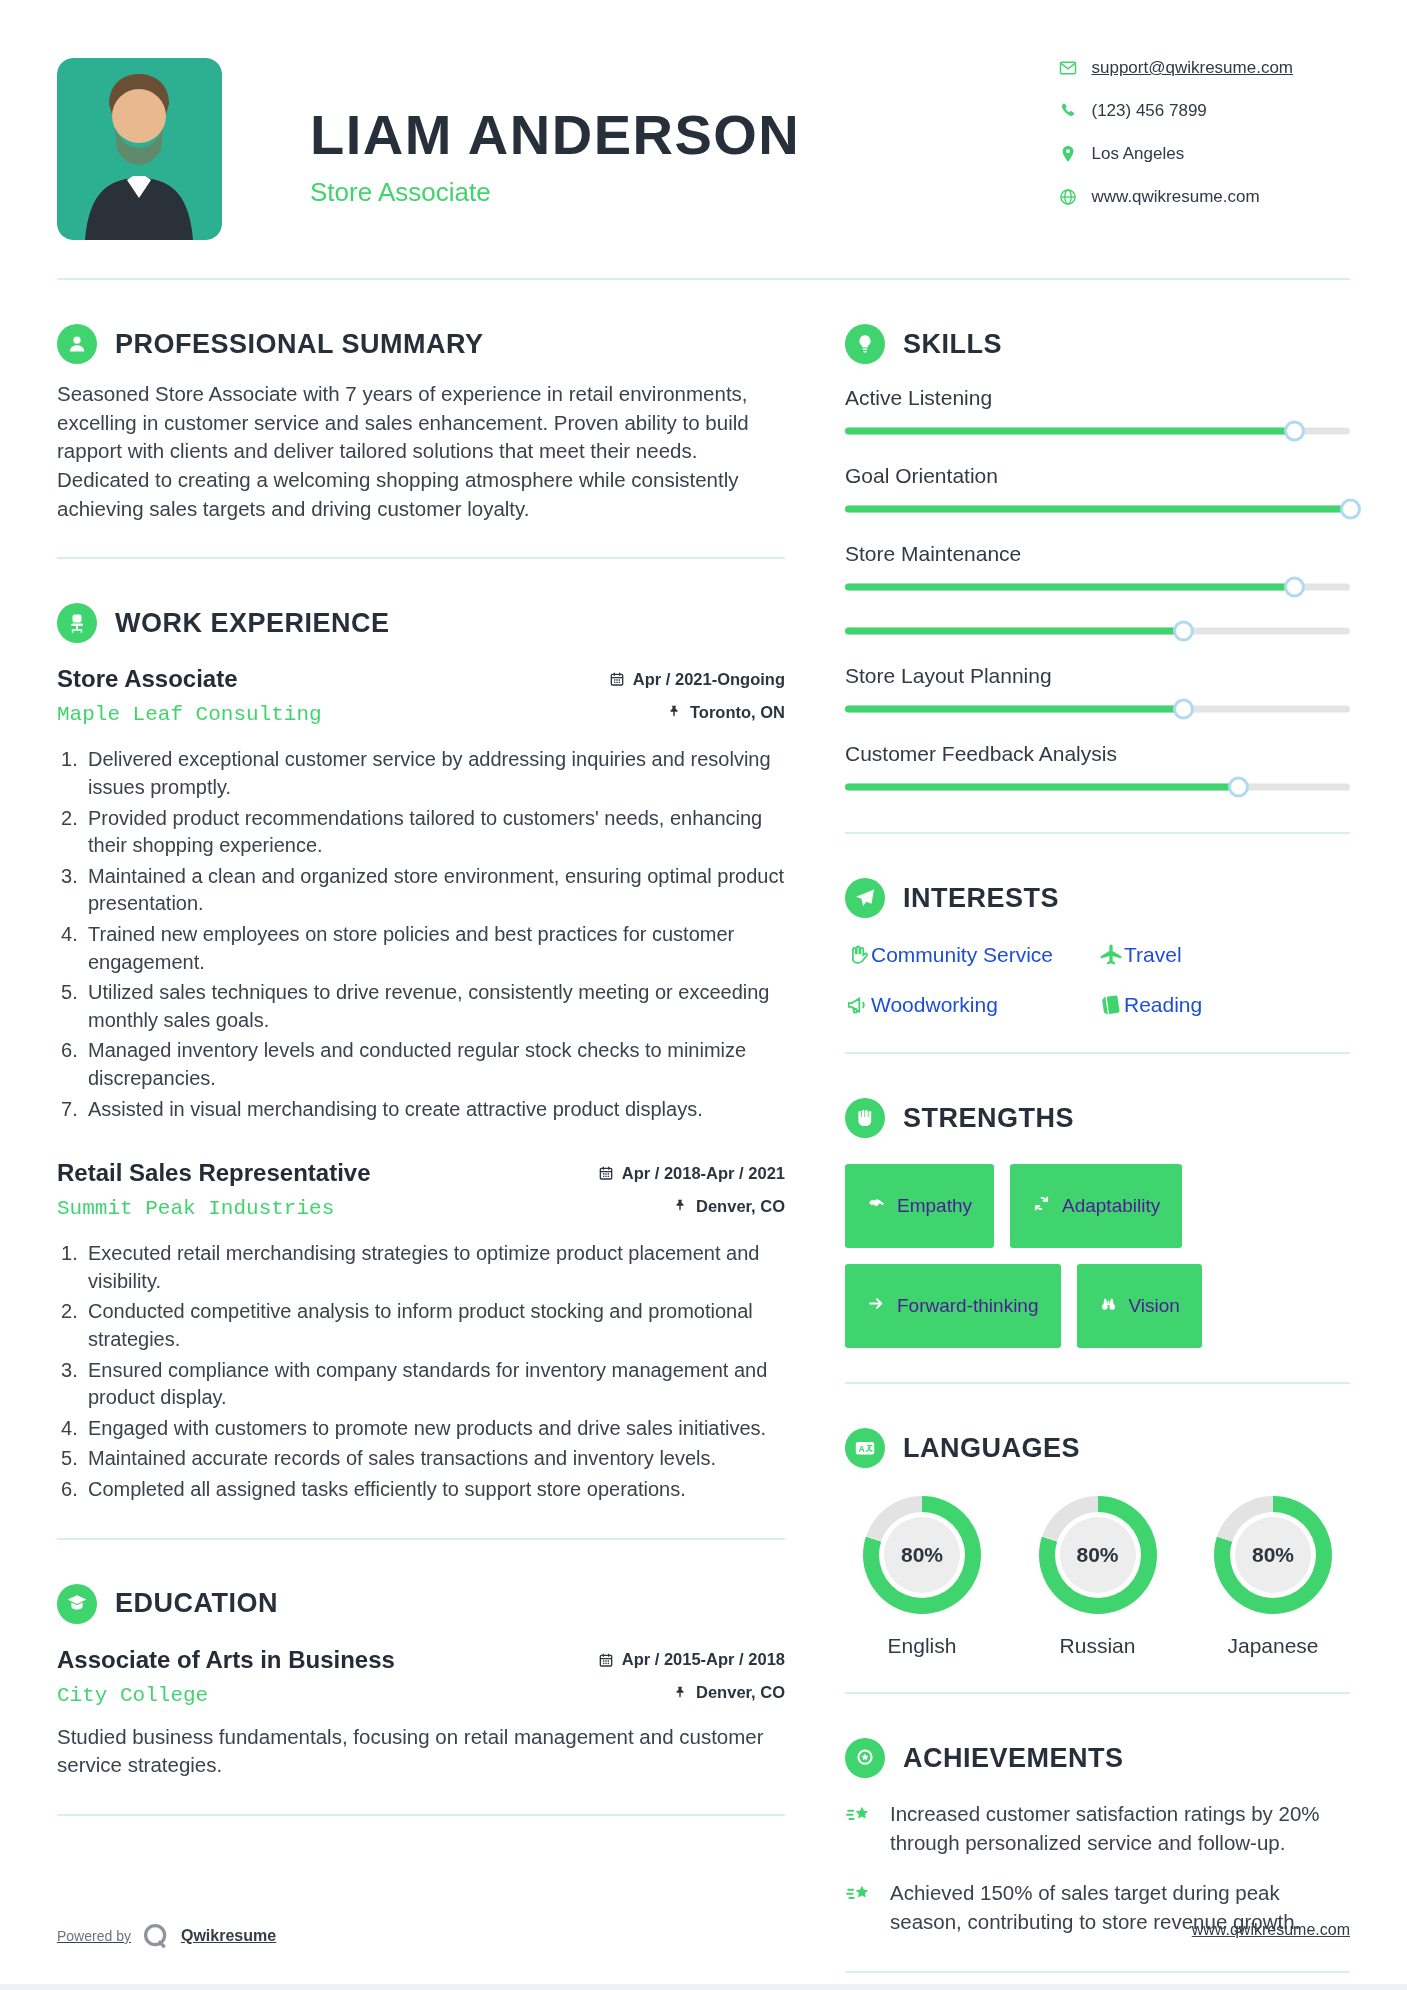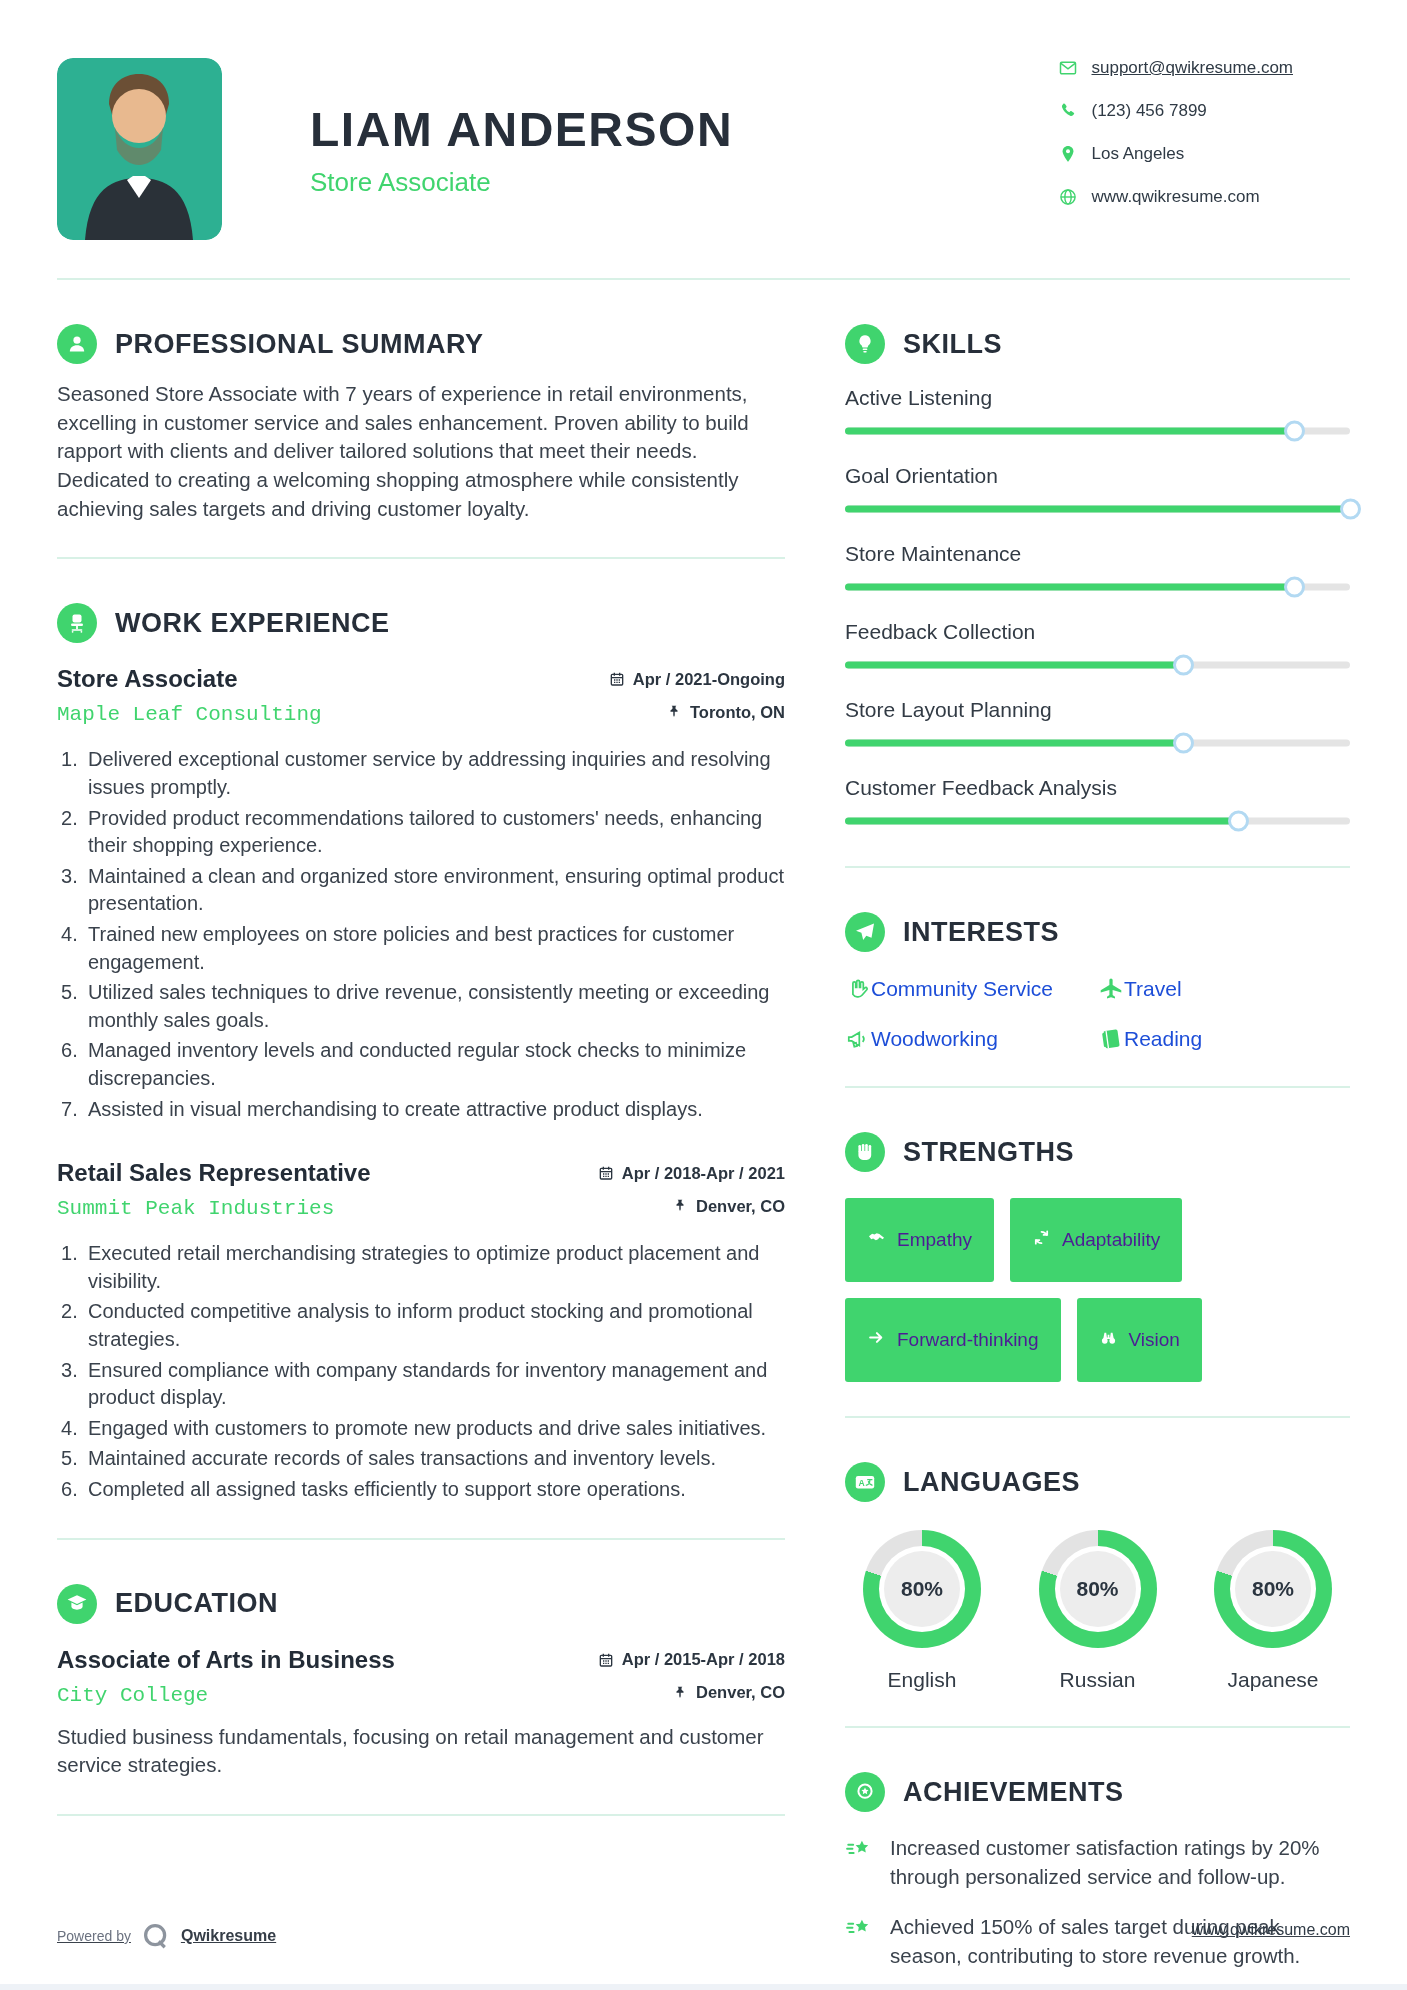--- a/index.html
+++ b/index.html
@@ -12,21 +12,21 @@
   }
   *{box-sizing:border-box;margin:0;padding:0;}
   html,body{background:#fff;}
   body{font-family:"Liberation Sans",sans-serif;color:var(--body);}
   .page{width:1407px;height:1990px;margin:0 auto;position:relative;background:#fff;padding:0 57px;overflow:hidden;}
 
   
   .header{display:flex;align-items:flex-start;padding-top:58px;position:relative;}
   .photo{width:165px;height:182px;border-radius:16px;overflow:hidden;flex:0 0 auto;}
   .id-block{margin-left:88px;margin-top:44px;}
-  .name{font-size:48px;font-weight:800;letter-spacing:1.5px;color:var(--heading);}
+  .name{font-size:56px;font-weight:800;letter-spacing:1.5px;color:var(--heading);}
   .role{font-size:26px;color:var(--accent);margin-top:10px;font-weight:500;}
   .contact{position:absolute;right:57px;top:58px;display:flex;flex-direction:column;gap:23px;}
   .contact-row{display:flex;align-items:center;gap:14px;font-size:17px;color:#2f3a45;}
   .contact-row .cicon{width:20px;height:20px;color:var(--accent);display:flex;}
   .contact-row .cicon svg{width:100%;height:100%;}
   .contact-row.linked span{text-decoration:underline;}
 
   .hr{height:2px;background:var(--divider);border:0;}
   .hr-top{margin-top:38px;}
 
@@ -339,21 +339,20 @@
       </div>
       <div class="skill">
         <div class="skill-label">Store Maintenance</div>
         <div class="slider">
             <div class="slider-track"></div>
             <div class="slider-fill" style="width: 89%;"></div>
             <div class="slider-knob" style="left: calc(89% - 10.5px);"></div>
           </div>
       </div>
       <div class="skill">
-        <div class="skill-label">Feedback Collection</div>
         <div class="slider">
             <div class="slider-track"></div>
             <div class="slider-fill" style="width: 67%;"></div>
             <div class="slider-knob" style="left: calc(67% - 10.5px);"></div>
           </div>
       </div>
       <div class="skill">
         <div class="skill-label">Store Layout Planning</div>
         <div class="slider">
             <div class="slider-track"></div>

